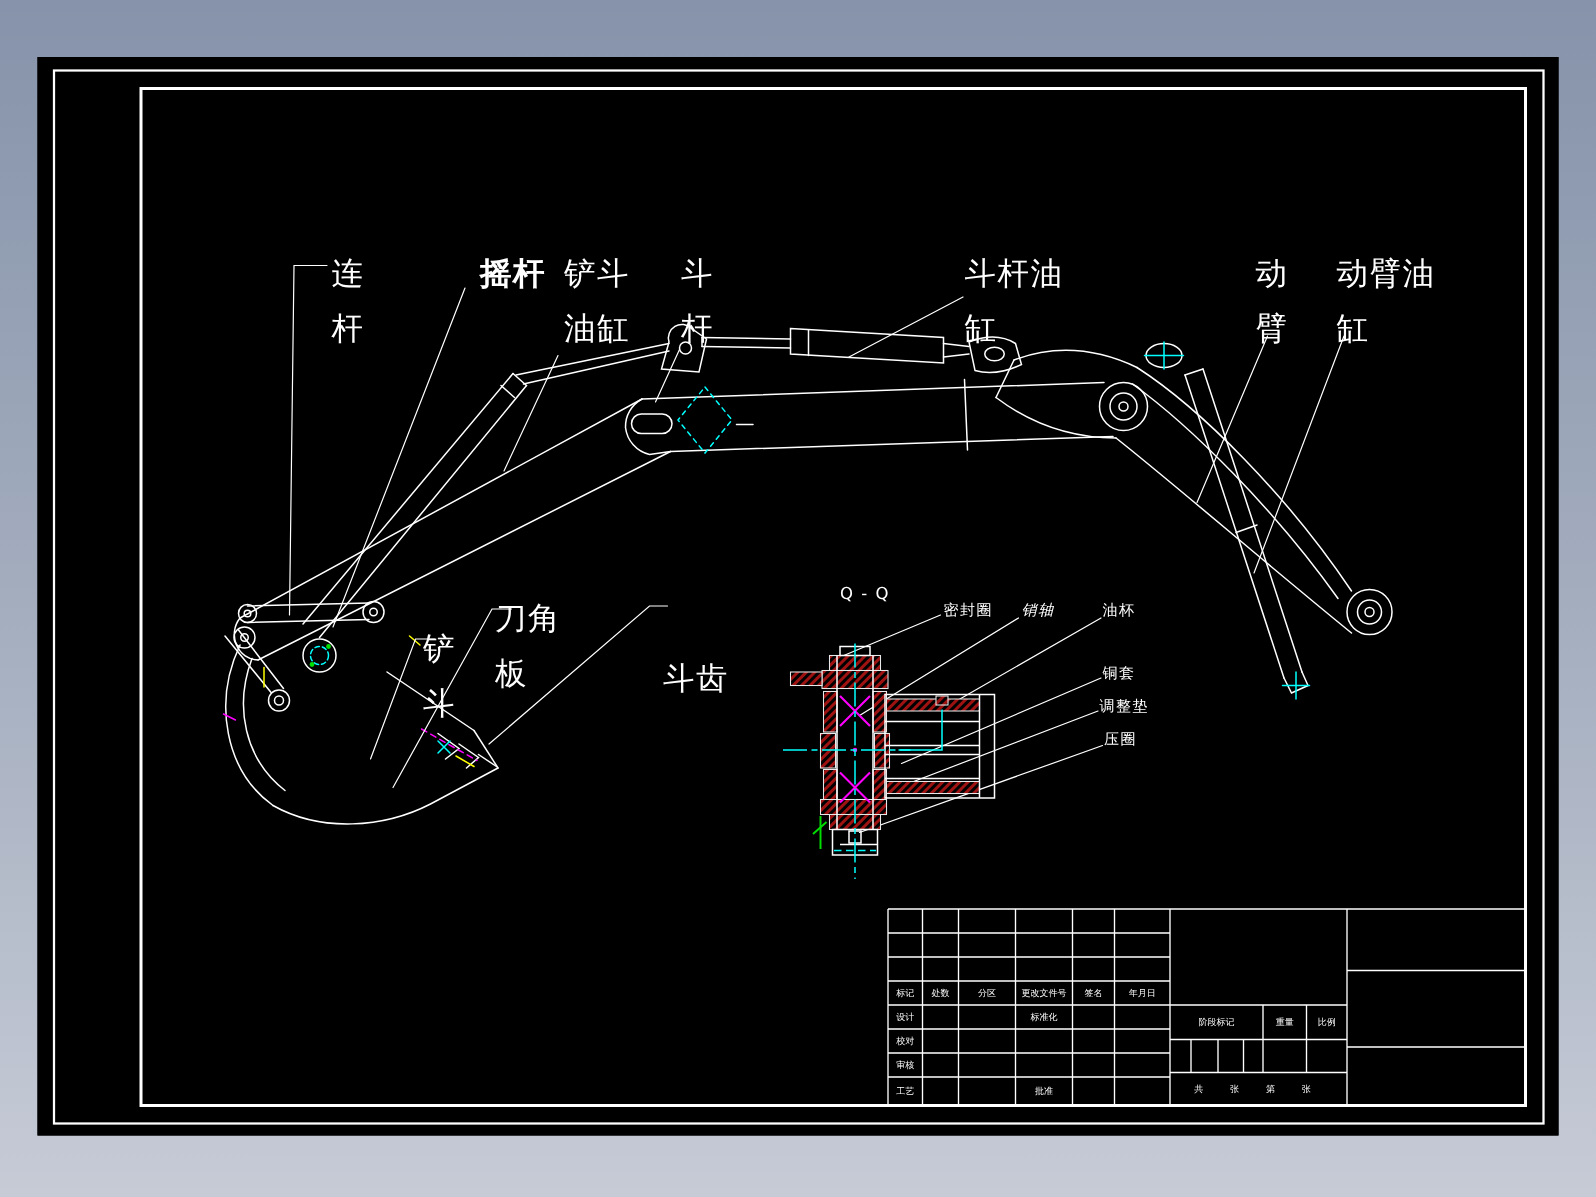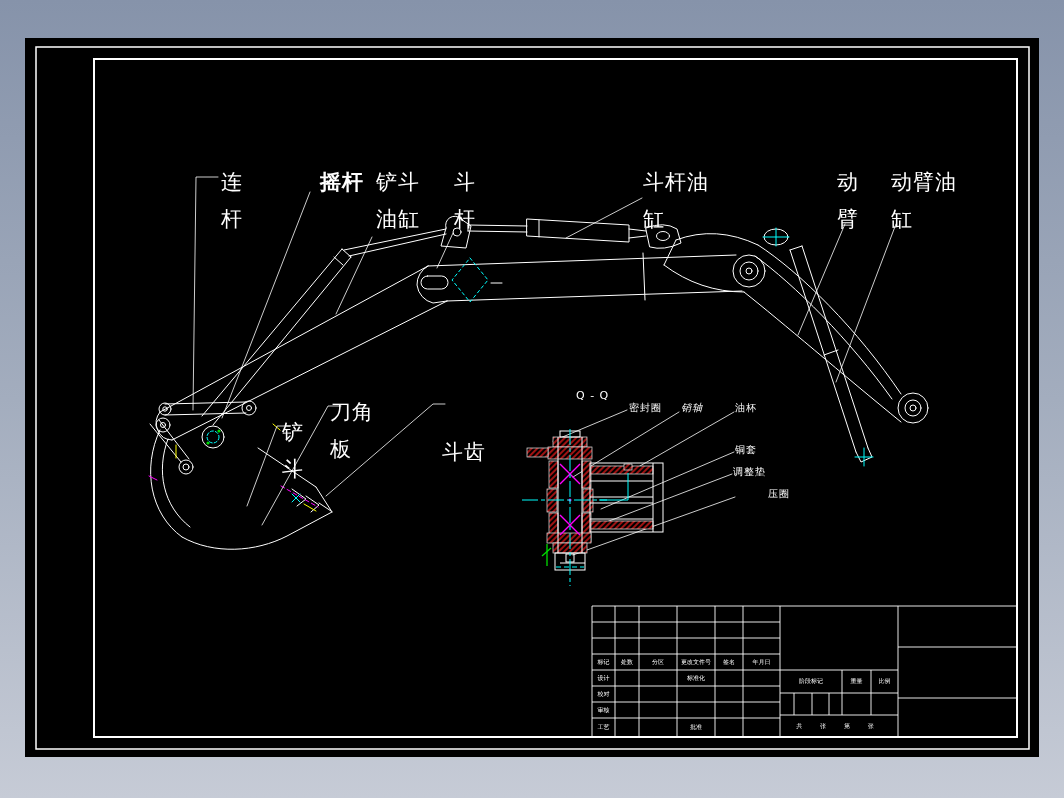--- a/index.html
+++ b/index.html
@@ -226,27 +226,27 @@
   <div class="lbl" style="left:837px;top:164px;">动
 臂</div>
   <div class="lbl" style="left:891px;top:164px;">动臂油
 缸</div>
   <div class="lbl" style="left:282px;top:414px;">铲
 斗</div>
   <div class="lbl" style="left:330px;top:394px;">刀角
 板</div>
   <div class="lbl" style="left:442px;top:392px;margin-top:42px;">斗齿</div>
 
-  <div class="lbl-qq" style="left:576px;top:389px;">Q - Q</div>
+  <div class="lbl-qq" style="left:560px;top:389px;">Q - Q</div>
   <div class="lbl-sm" style="left:629px;top:400px;">密封圈</div>
   <div class="lbl-sm" style="left:681px;top:400px;font-style:italic;">销轴</div>
   <div class="lbl-sm" style="left:735px;top:400px;">油杯</div>
   <div class="lbl-sm" style="left:735px;top:442px;">铜套</div>
   <div class="lbl-sm" style="left:733px;top:464px;">调整垫</div>
-  <div class="lbl-sm" style="left:736px;top:486px;margin-left:32px;">压圈</div>
+  <div class="lbl-sm" style="left:736px;top:486px;">压圈</div>
 
   <div class="tb" style="left:592px;top:654px;width:23px;height:16px;">标记</div>
   <div class="tb" style="left:615px;top:654px;width:24px;height:16px;">处数</div>
   <div class="tb" style="left:639px;top:654px;width:38px;height:16px;">分区</div>
   <div class="tb" style="left:677px;top:654px;width:38px;height:16px;">更改文件号</div>
   <div class="tb" style="left:715px;top:654px;width:28px;height:16px;">签名</div>
   <div class="tb" style="left:743px;top:654px;width:37px;height:16px;">年月日</div>
 
   <div class="tb" style="left:592px;top:670px;width:23px;height:16px;">设计</div>
   <div class="tb" style="left:677px;top:670px;width:38px;height:16px;">标准化</div>

